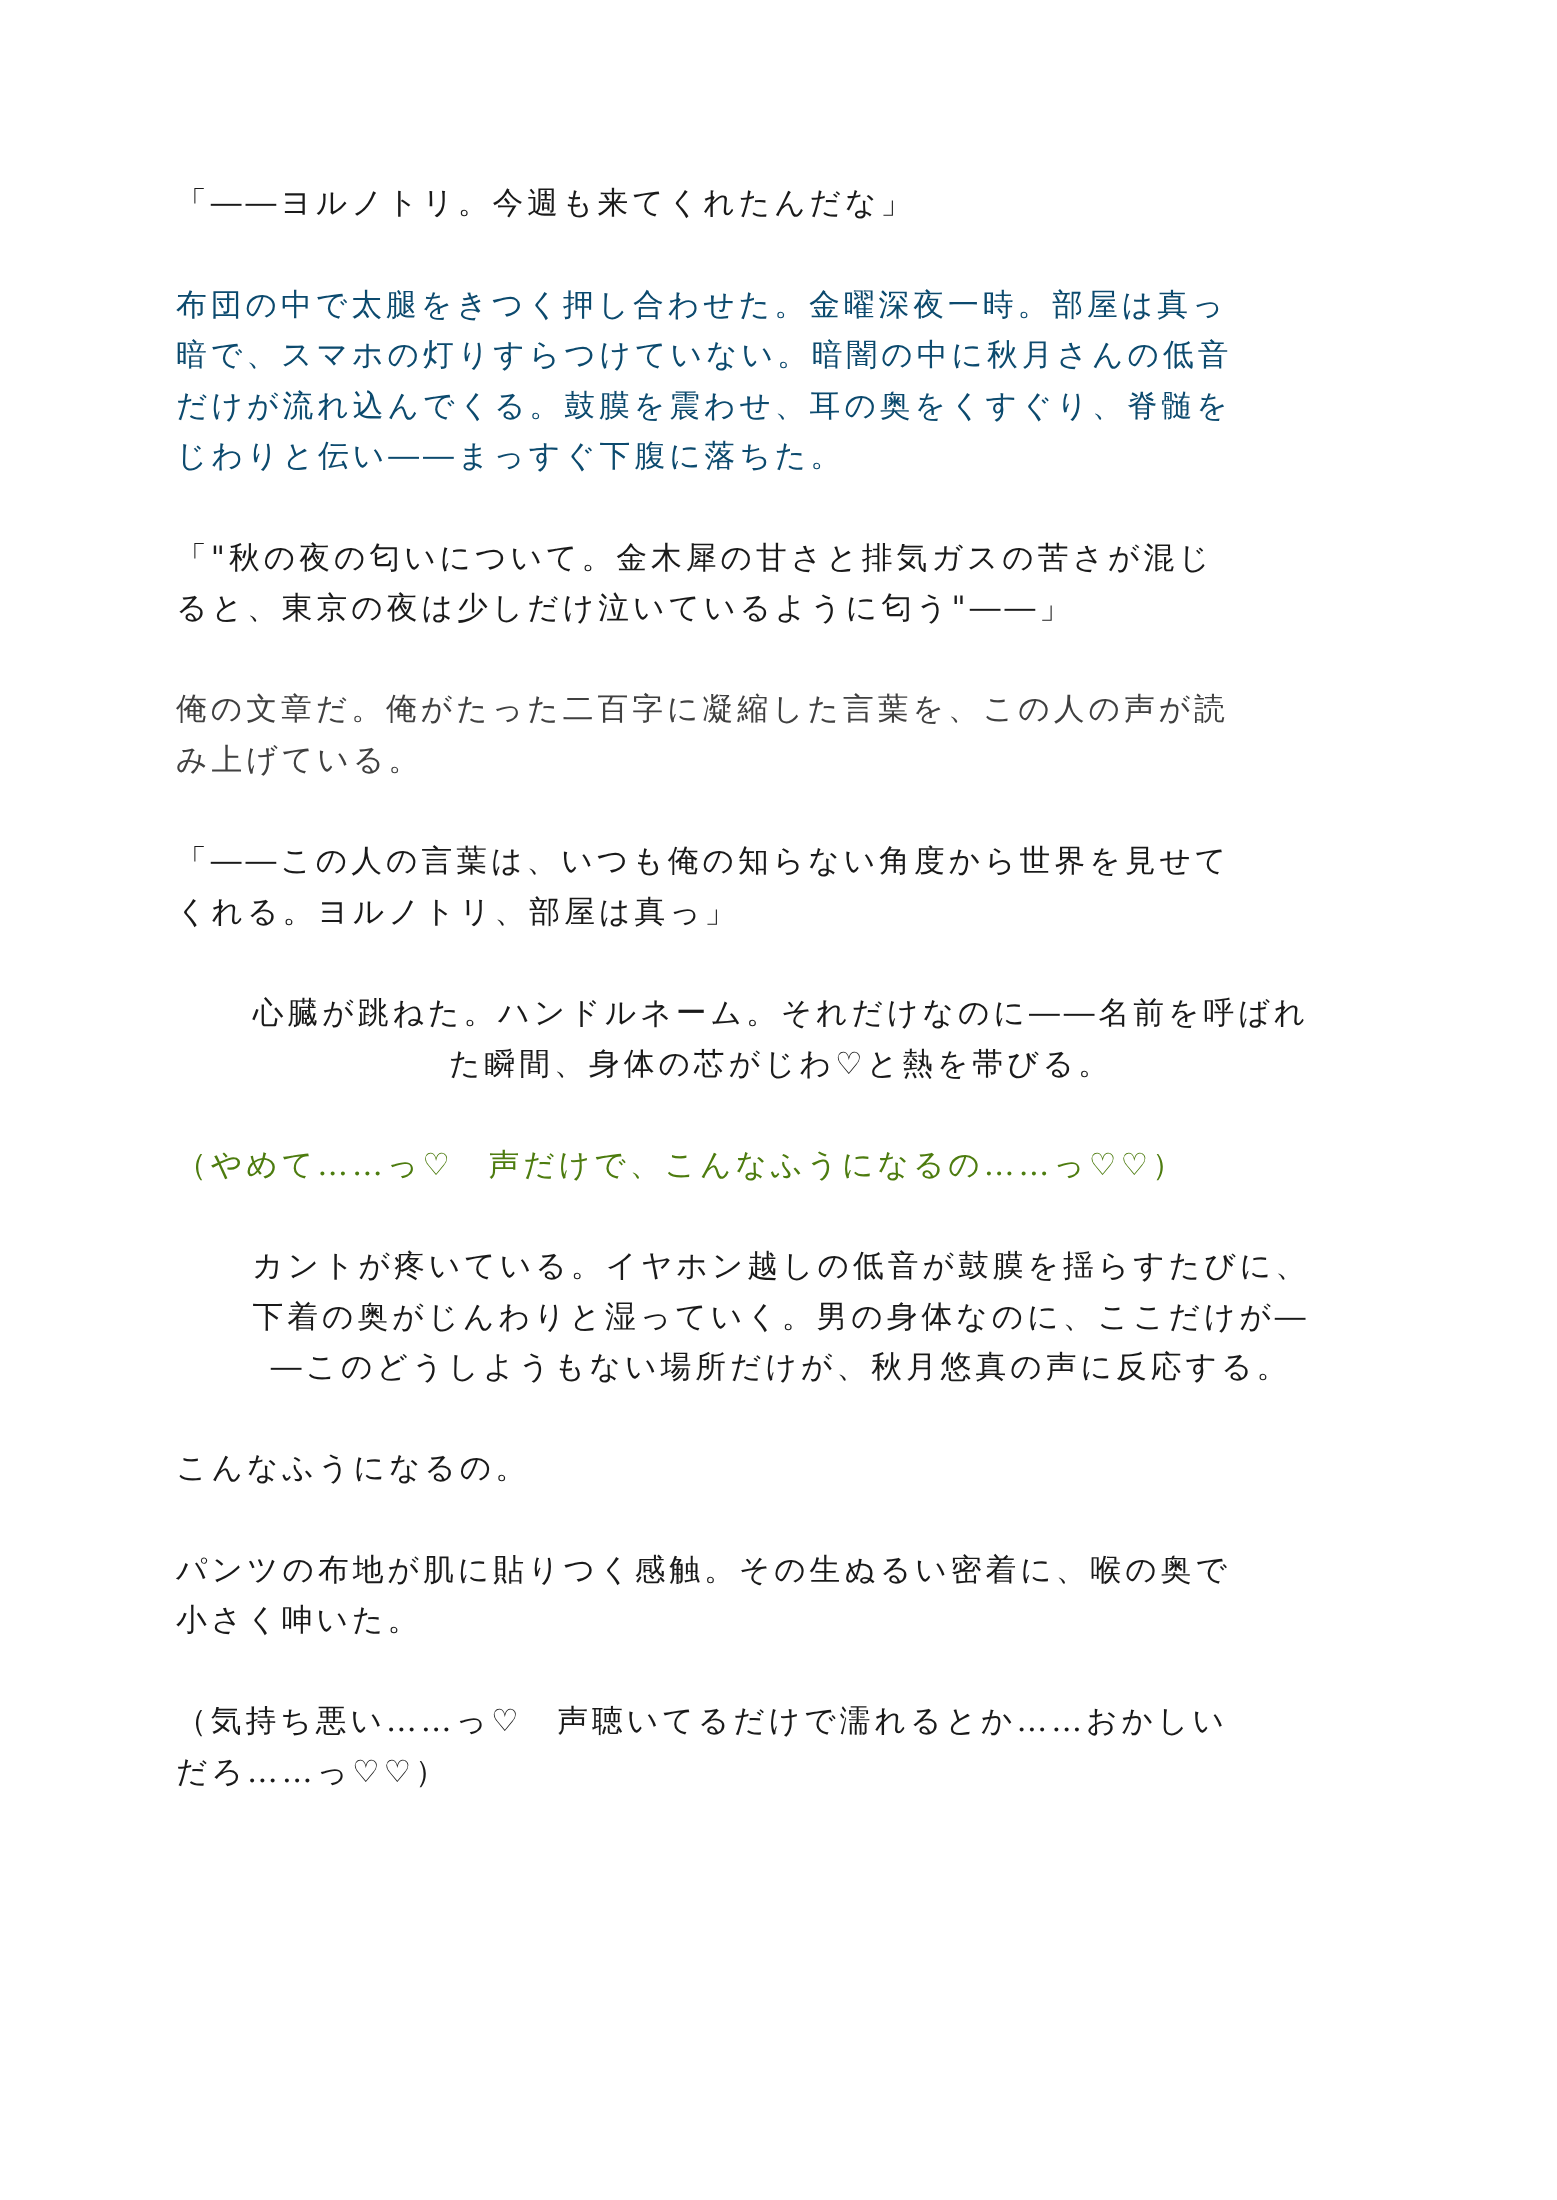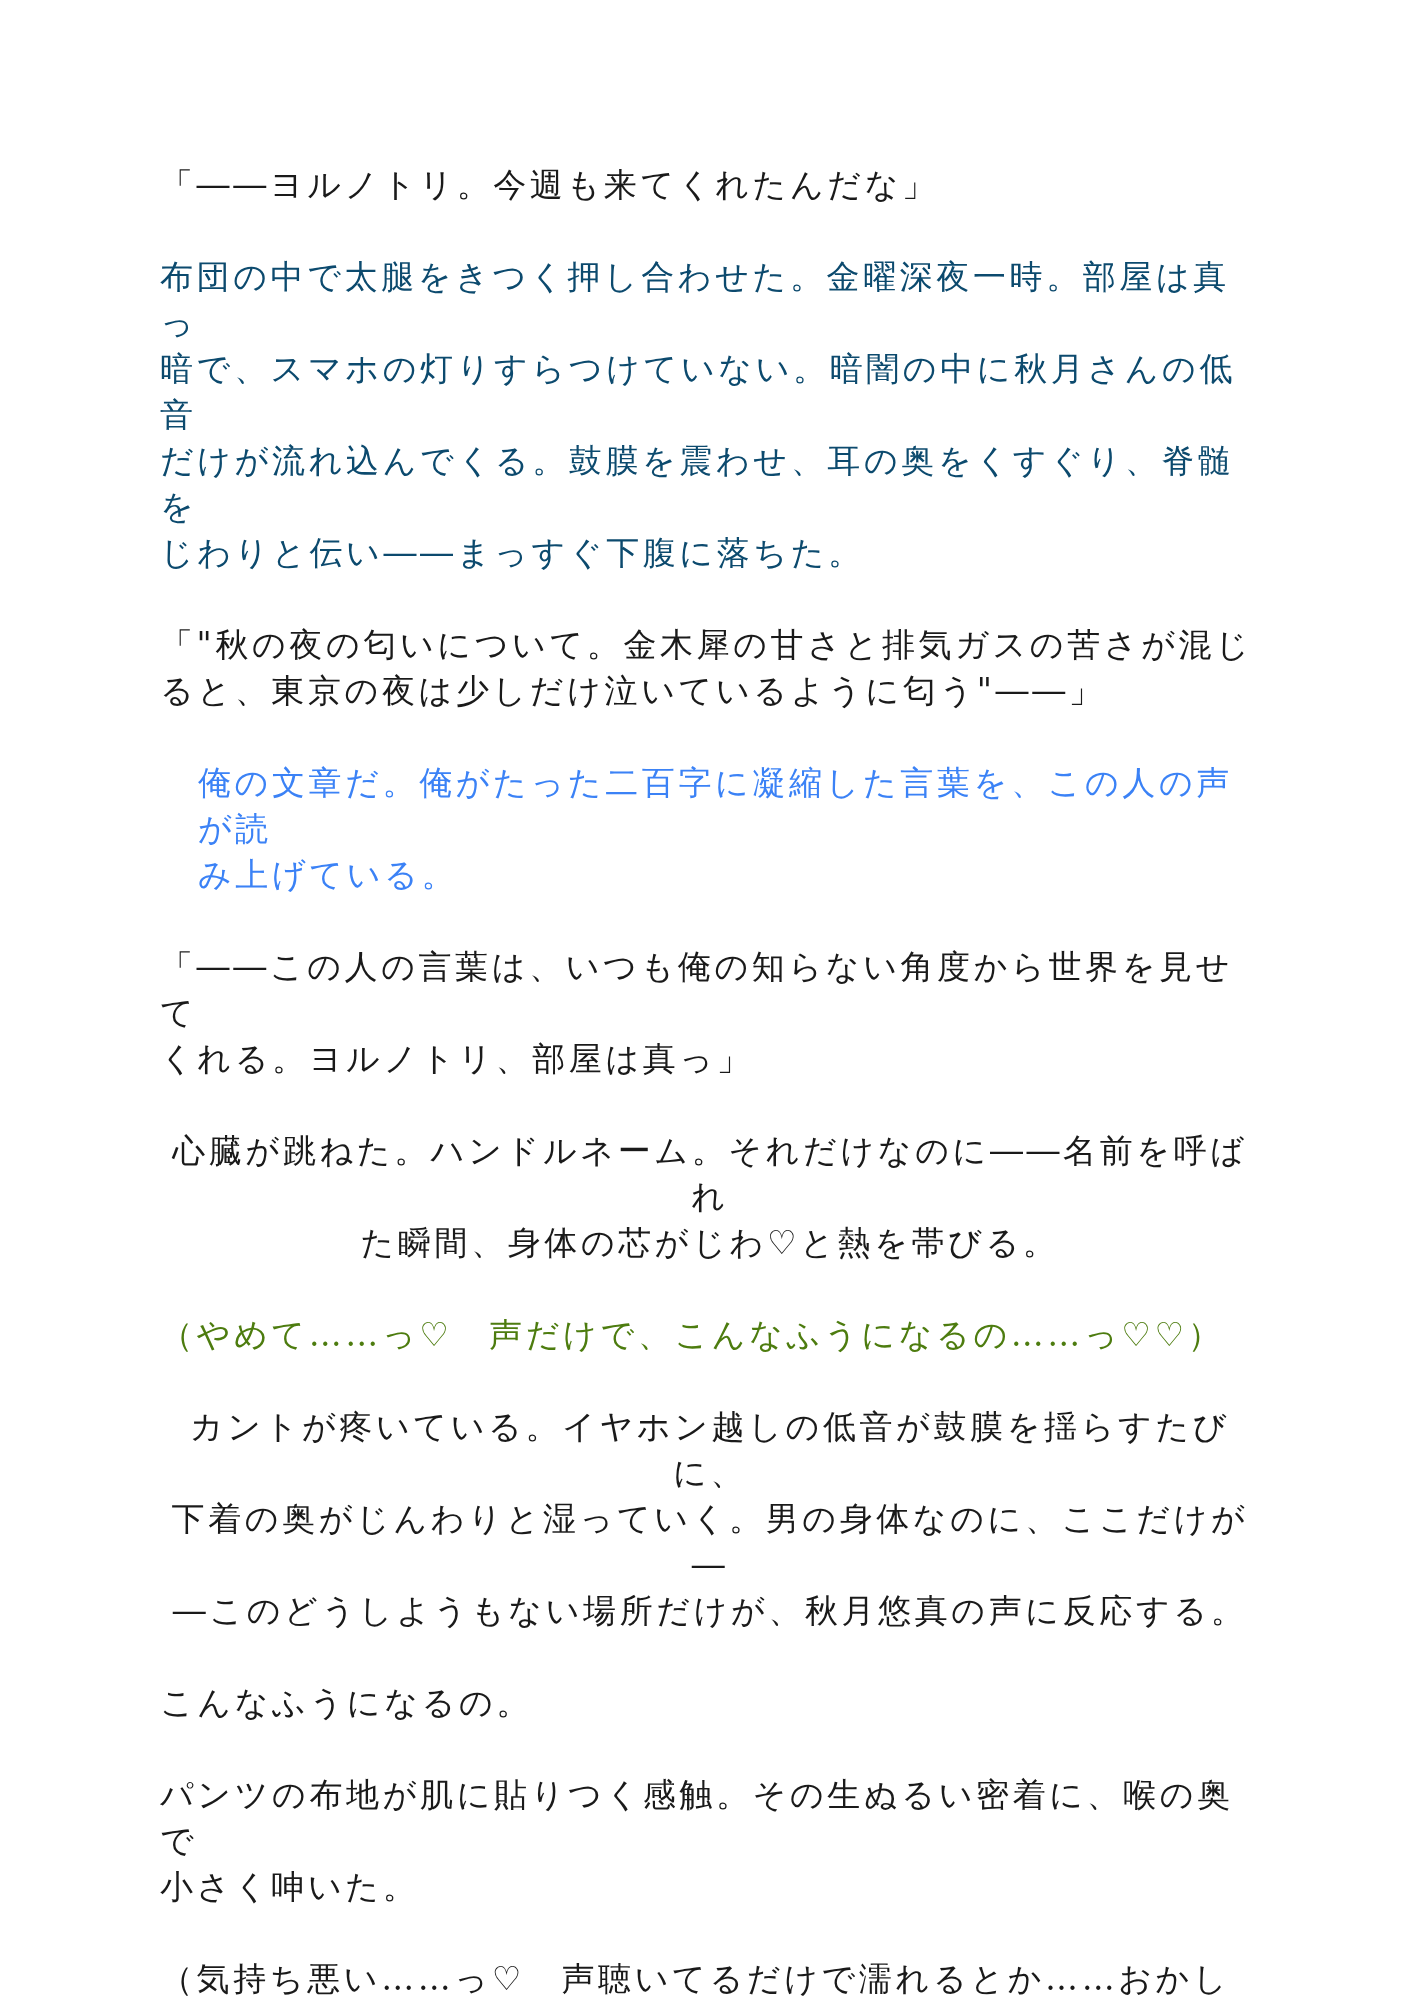--- a/index.html
+++ b/index.html
@@ -14,42 +14,42 @@
   }
   .page {
     box-sizing: border-box;
     width: 1415px;
     height: 2000px;
     padding: 162px 155px 0 160px;
     background: #ffffff;
   }
   .para {
     font-family: "DejaVu Serif", "Liberation Serif", serif;
-    font-size: 33px;
+    font-size: 28px;
     line-height: 46px;
     letter-spacing: 3.6px;
     color: #1a1a1a;
     margin: 0 0 46px 0;
     white-space: pre-line;
     text-align: left;
     font-weight: 400;
   }
 </style>
 </head>
 <body style="background: rgb(255, 255, 255);">
 
 <main class="page">
   <p class="para" style="color: rgb(26, 26, 26);">「――ヨルノトリ。今週も来てくれたんだな」</p>
   <p class="para" style="color: #0c4a6e;">布団の中で太腿をきつく押し合わせた。金曜深夜一時。部屋は真っ
 暗で、スマホの灯りすらつけていない。暗闇の中に秋月さんの低音
 だけが流れ込んでくる。鼓膜を震わせ、耳の奥をくすぐり、脊髄を
 じわりと伝い――まっすぐ下腹に落ちた。</p>
   <p class="para" style="color: rgb(26, 26, 26);">「"秋の夜の匂いについて。金木犀の甘さと排気ガスの苦さが混じ
 ると、東京の夜は少しだけ泣いているように匂う"――」</p>
-  <p class="para" style="color: #3b82f6; margin-left: 38px;">俺の文章だ。俺がたった二百字に凝縮した言葉を、この人の声が読
+  <p class="para" style="color: #404040;">俺の文章だ。俺がたった二百字に凝縮した言葉を、この人の声が読
 み上げている。</p>
   <p class="para" style="color: rgb(26, 26, 26);">「――この人の言葉は、いつも俺の知らない角度から世界を見せて
 くれる。ヨルノトリ、部屋は真っ」</p>
   <p class="para" style="color: rgb(26, 26, 26); text-align: center;">心臓が跳ねた。ハンドルネーム。それだけなのに――名前を呼ばれ
 た瞬間、身体の芯がじわ♡と熱を帯びる。</p>
   <p class="para" style="color: #4d7c0f;">（やめて……っ♡　声だけで、こんなふうになるの……っ♡♡）</p>
   <p class="para" style="color: rgb(26, 26, 26); text-align: center;">カントが疼いている。イヤホン越しの低音が鼓膜を揺らすたびに、
 下着の奥がじんわりと湿っていく。男の身体なのに、ここだけが―
 ―このどうしようもない場所だけが、秋月悠真の声に反応する。</p>
   <p class="para" style="color: rgb(26, 26, 26);">こんなふうになるの。</p>

